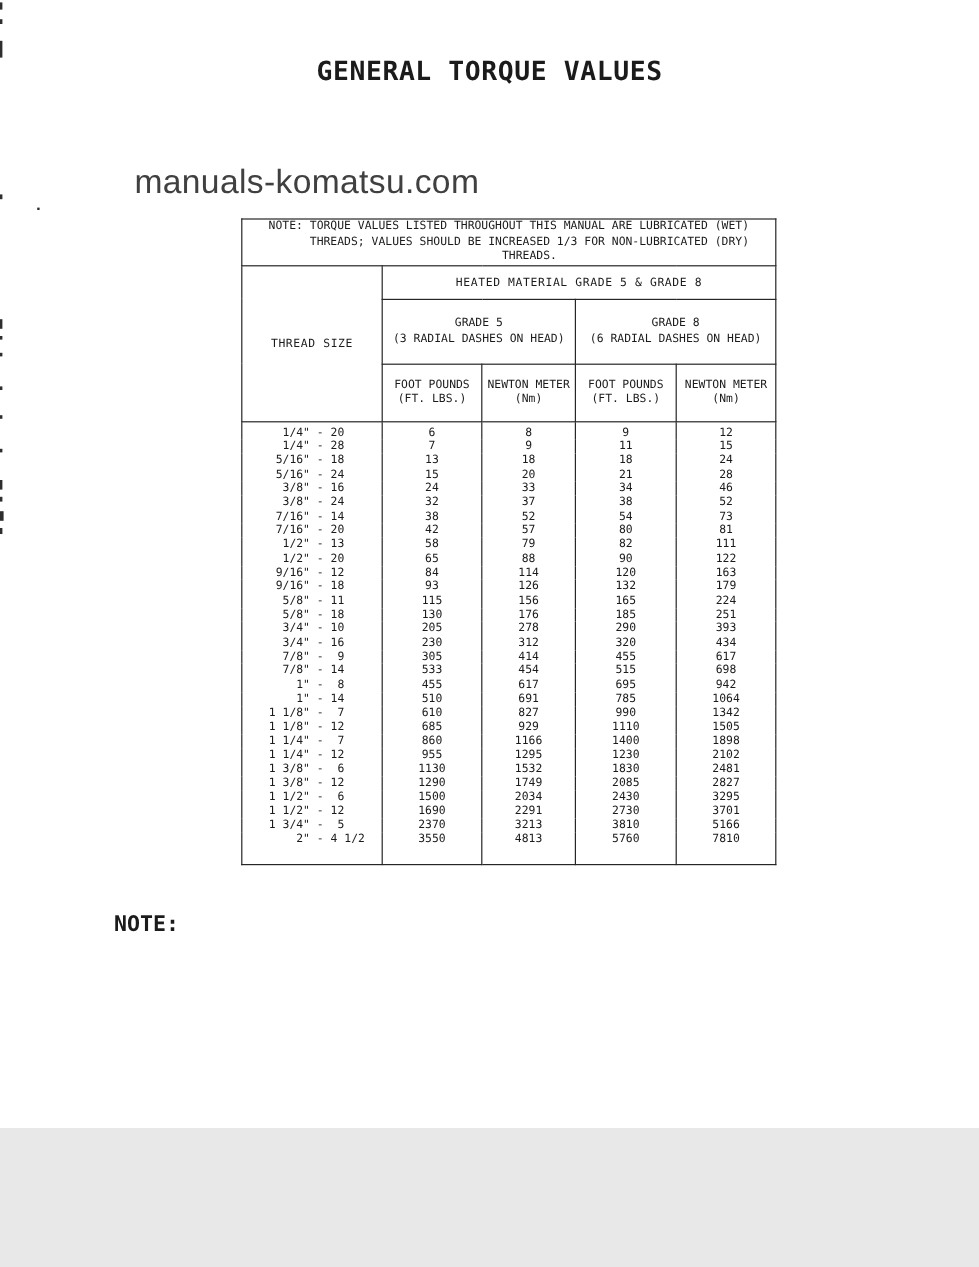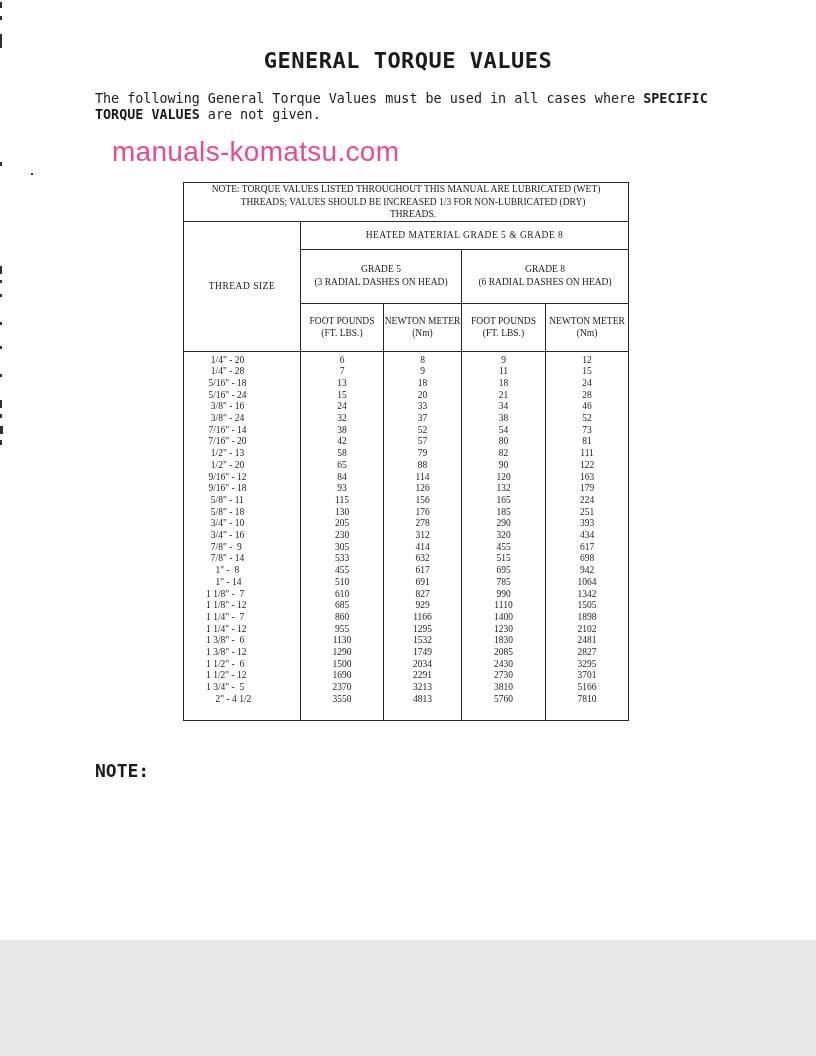--- a/index.html
+++ b/index.html
@@ -17,24 +17,24 @@
   
   .intro{
     position:absolute;left:95px;top:91px;width:660px;
     font-size:13.4px;line-height:15.5px;
   }
   .intro b{font-weight:bold;}
   
   .watermark{
     position:absolute;left:112px;top:136px;
     font-family:"Liberation Sans",sans-serif;
-    font-size:28px;color:#ec4899;letter-spacing:0.3px;
-  }
-  
-  .torque-table-wrap{position:absolute;left:183px;top:182px;font-family:Liberation Serif, serif;}
+    font-size:28px;color:#404040;letter-spacing:0.3px;
+  }
+  
+  .torque-table-wrap{position:absolute;left:201px;top:182px;}
   table.torque{
     border-collapse:collapse;table-layout:fixed;width:445px;
     font-size:9.5px;color:#1b1b1b;
   }
   table.torque col.c-thread{width:117px;}
   table.torque col.c1{width:83px;}
   table.torque col.c2{width:78px;}
   table.torque col.c3{width:84px;}
   table.torque col.c4{width:83px;}
   table.torque td,table.torque th{
@@ -88,21 +88,20 @@
   <div class="noise" style="left:0;top:400px;width:2px;height:8px;"></div>
   <div class="noise" style="left:0;top:414px;width:2px;height:4px;"></div>
   <div class="noise" style="left:0;top:426px;width:3px;height:8px;"></div>
   <div class="noise" style="left:0;top:440px;width:2px;height:5px;"></div>
   <div class="noise" style="left:0;top:982px;width:2px;height:4px;"></div>
   <div class="noise" style="left:0;top:990px;width:3px;height:6px;"></div>
   <div class="noise" style="left:62px;top:1044px;width:2px;height:2px;"></div>
 
   <div class="doc-title">GENERAL TORQUE VALUES</div>
 
-  <div class="intro"><span>The following General Torque Values must be used in all cases where </span><b>SPECIFIC</b><br><b>TORQUE VALUES</b><span> are not given.</span></div>
 
   <div class="watermark">manuals-komatsu.com</div>
 
   <div class="torque-table-wrap">
     <table class="torque">
       <colgroup>
         <col class="c-thread">
           <col class="c1">
           <col class="c2">
           <col class="c3">
@@ -251,21 +250,21 @@
           <tr>
             <td class="thread">  7/8" -  9</td>
             <td>305</td>
             <td>414</td>
             <td>455</td>
             <td>617</td>
           </tr>
           <tr>
             <td class="thread">  7/8" - 14</td>
             <td>533</td>
-            <td>632</td>
+            <td>454</td>
             <td>515</td>
             <td>698</td>
           </tr>
           <tr>
             <td class="thread">    1" -  8</td>
             <td>455</td>
             <td>617</td>
             <td>695</td>
             <td>942</td>
           </tr>

